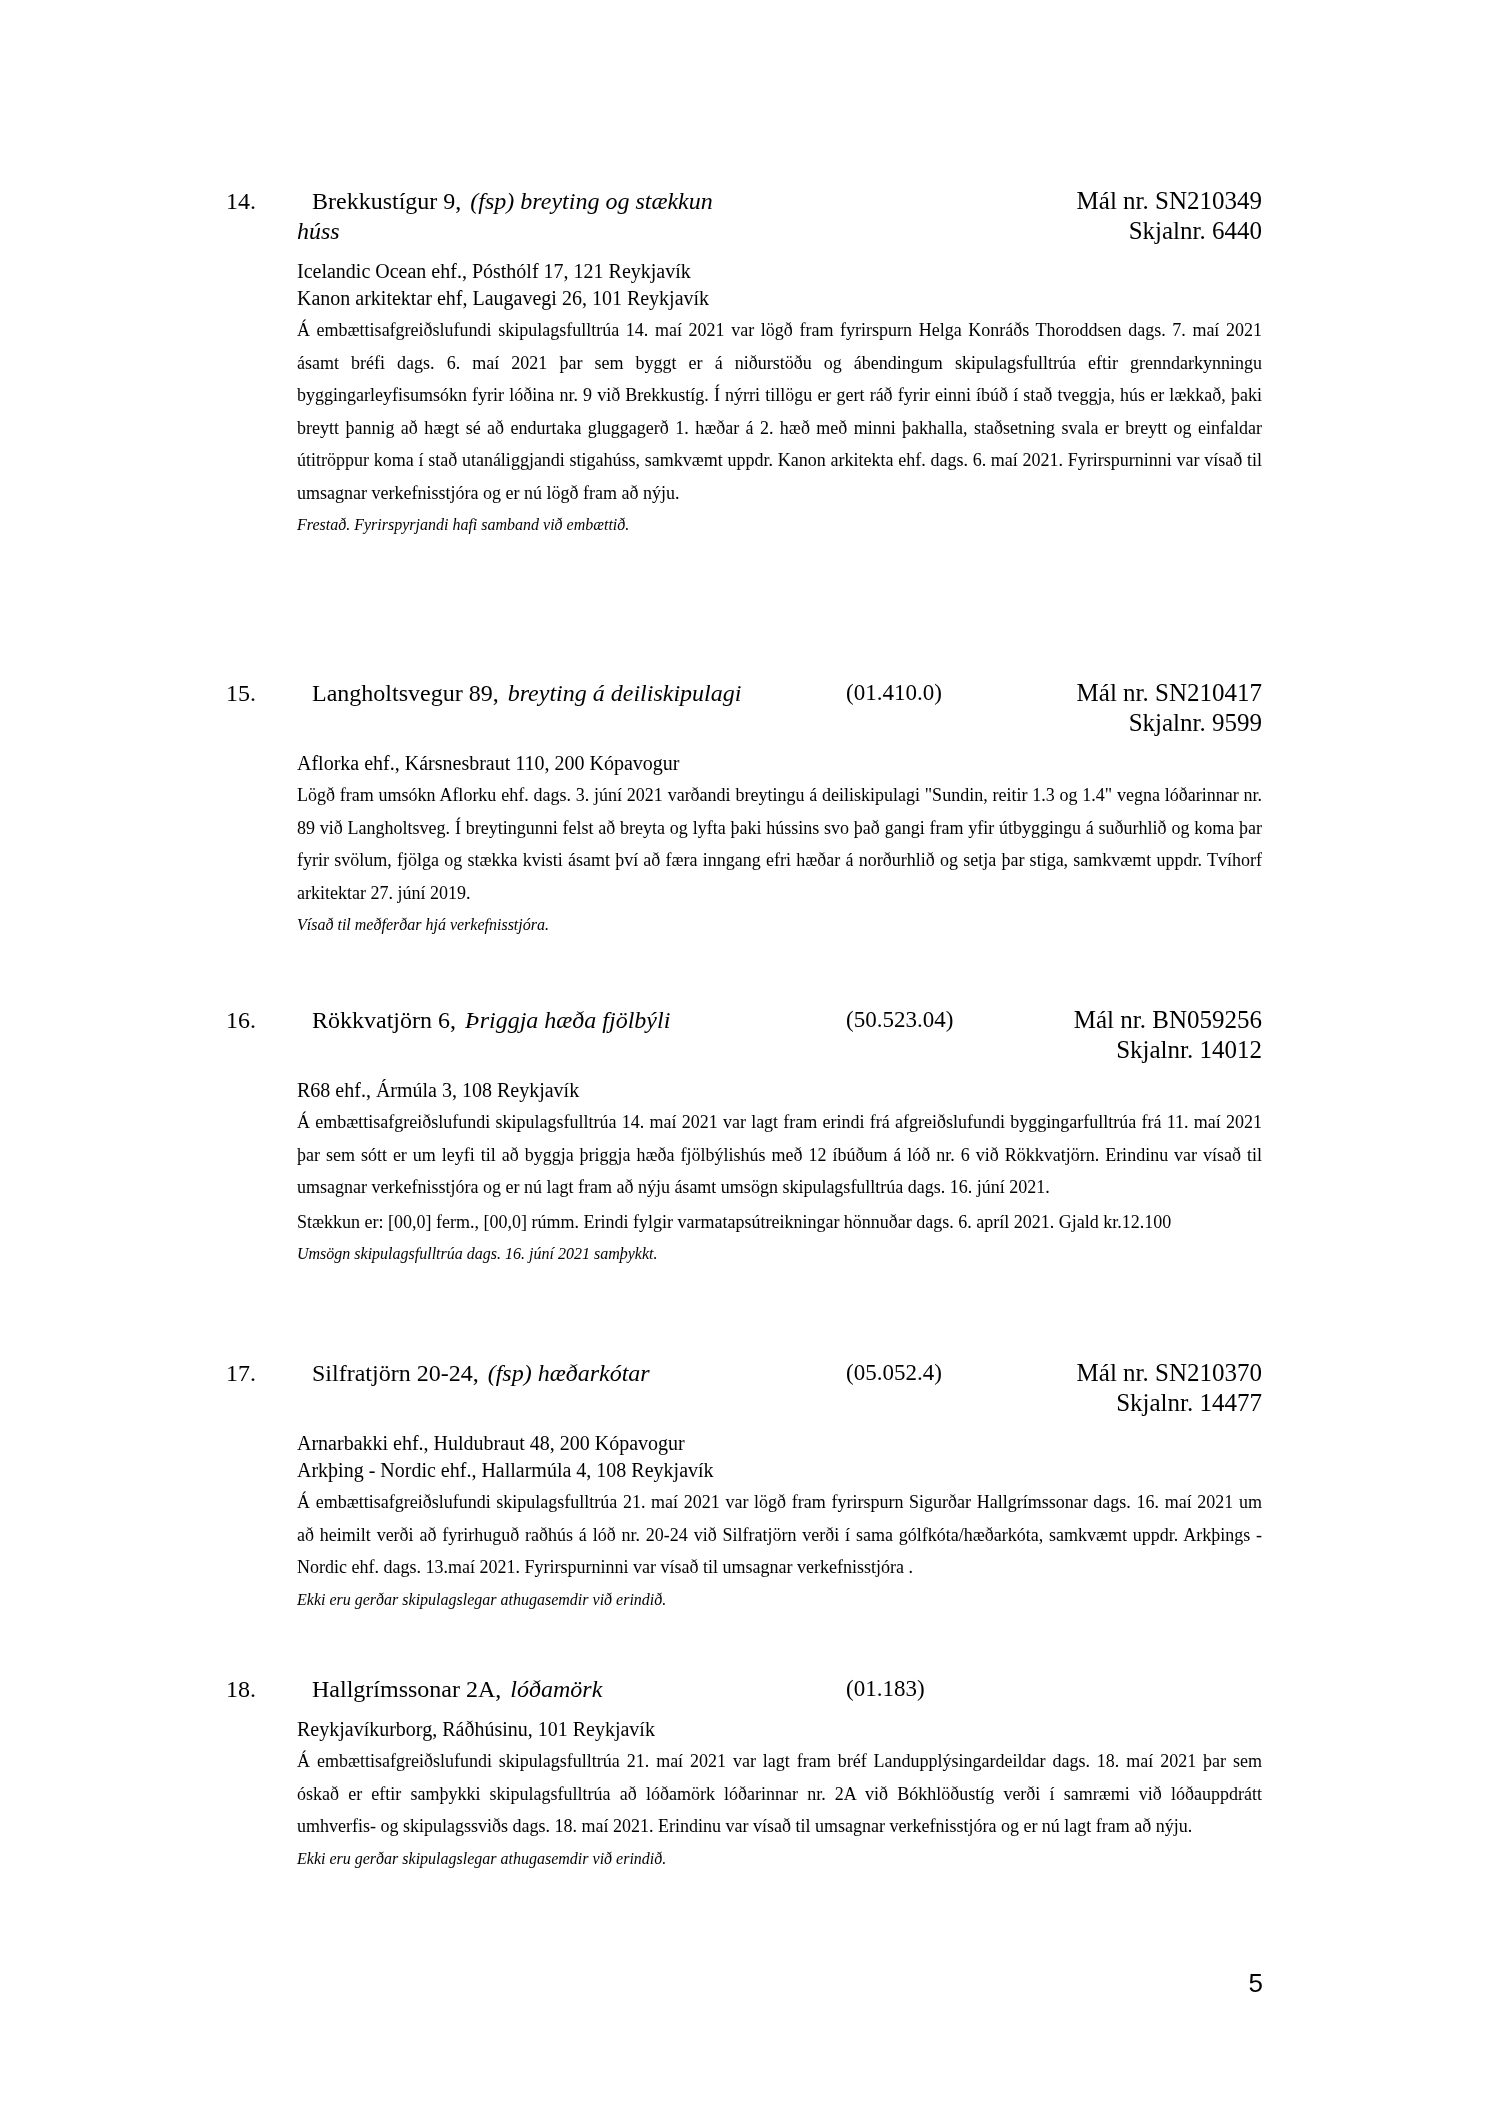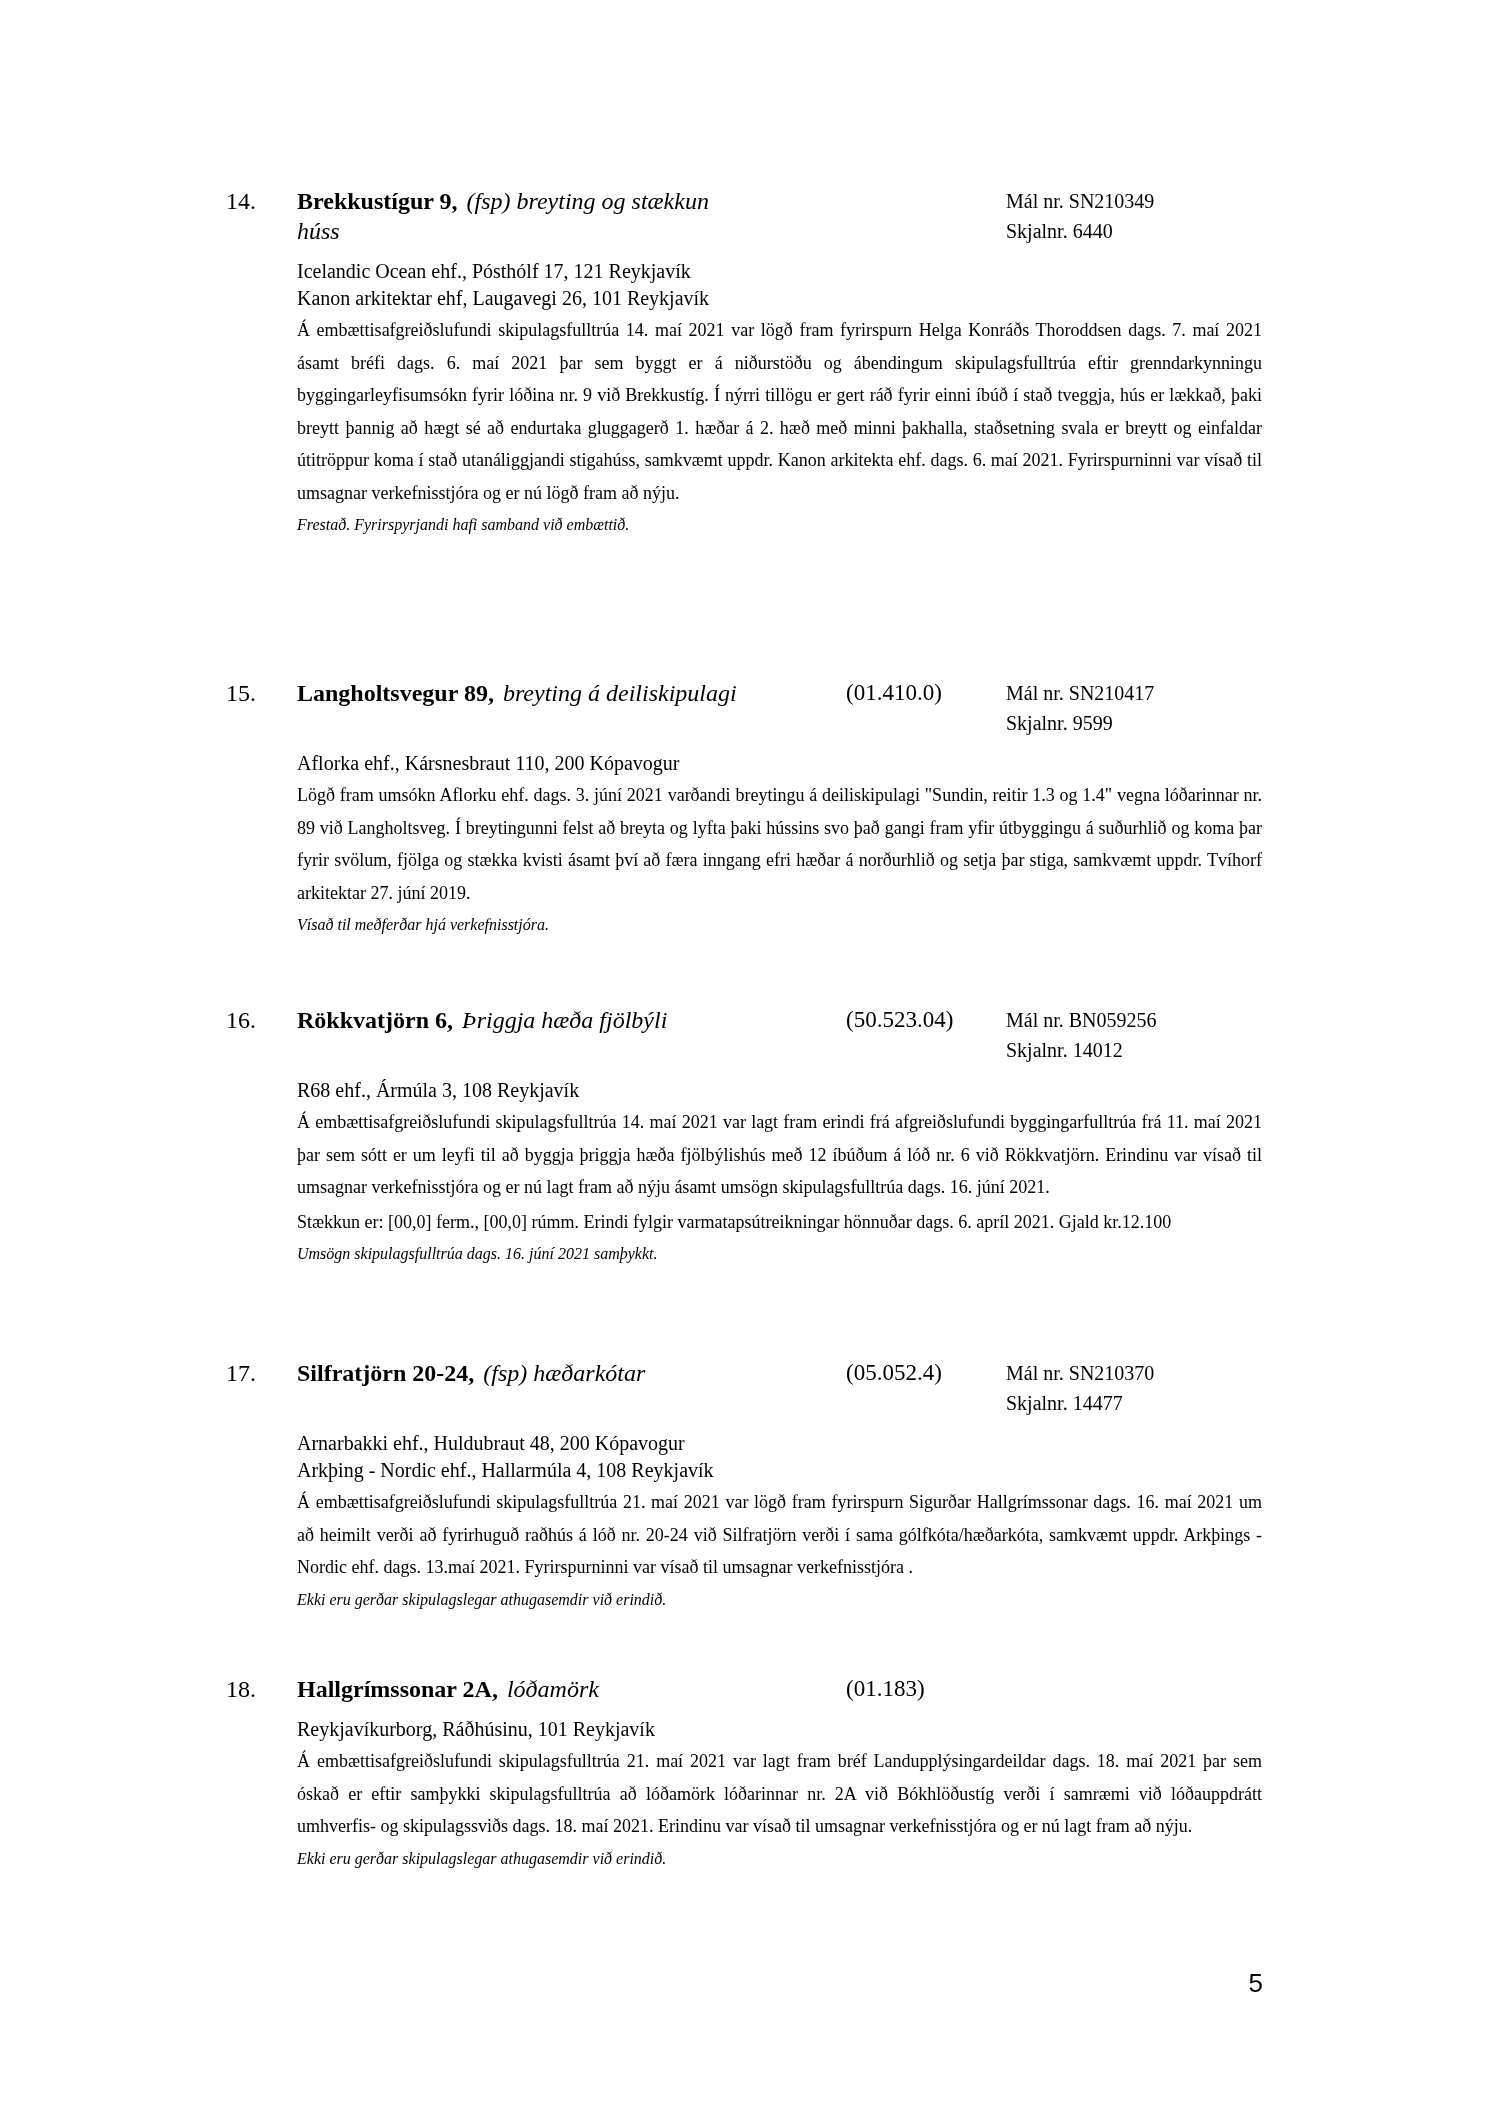--- a/index.html
+++ b/index.html
@@ -14,25 +14,25 @@
   }
   .item{position:absolute;left:226px;width:1036px;}
   .head{
     display:grid;
     grid-template-columns:71px 549px 160px 1fr;
     align-items:start;
     margin-bottom:12px;
   }
   .num{font-size:24px;line-height:30px;}
   .title-cell{font-size:24px;line-height:30px;}
-  .t-bold{font-weight:bold;}
+  .t-bold{font-weight:normal;margin-left:15px;}
   .t-sub{font-style:italic;margin-left:9px;}
   .t-sub2{font-style:italic;}
   .code{font-size:23px;line-height:30px;}
-  .meta{font-size:20px;line-height:30px;}
+  .meta{text-align:right;font-size:25px;line-height:30px;}
   .addresses{margin-left:71px;font-size:20px;line-height:27px;}
   .para{
     margin:2px 0 0 71px;
     font-size:18px;
     line-height:32.5px;
     text-align:justify;
   }
   .resolution{
     margin:0 0 0 71px;
     font-size:16px;

